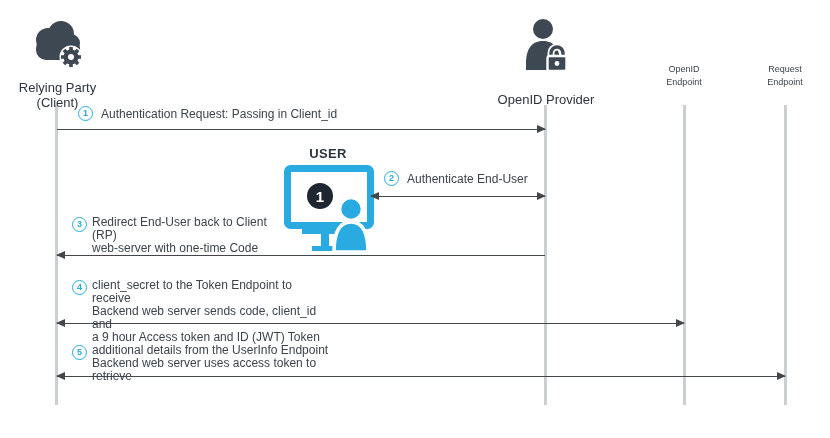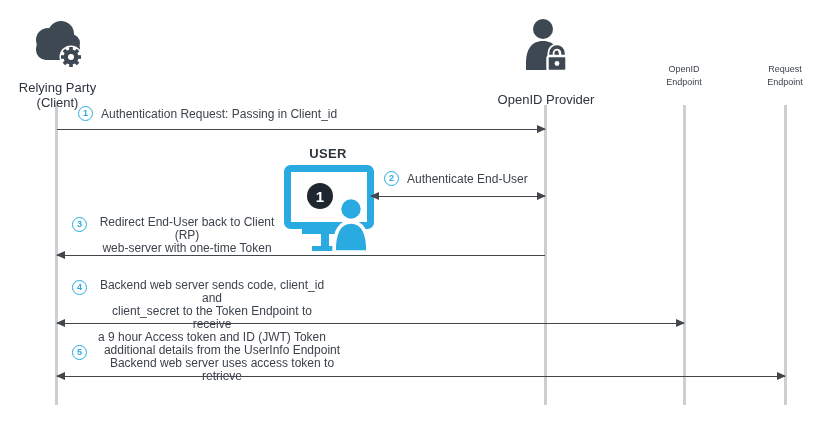--- a/index.html
+++ b/index.html
@@ -12,21 +12,21 @@
   .flow-line{position:absolute;height:0;border-top:1.6px solid #43474b;}
   .ah{position:absolute;width:0;height:0;top:-5px;}
   .ah-right{right:-1px;border-left:9px solid #43474b;border-top:4.5px solid transparent;border-bottom:4.5px solid transparent;}
   .ah-left{left:-1px;border-right:9px solid #43474b;border-top:4.5px solid transparent;border-bottom:4.5px solid transparent;}
   .badge{
     position:absolute;width:15px;height:15px;border:1.5px solid #29abe2;border-radius:50%;
     box-sizing:border-box;color:#29abe2;font-size:9px;font-weight:bold;line-height:12px;
     text-align:center;background:#fff;
   }
   .msg-text{position:absolute;font-size:12px;line-height:13px;color:#3c434b;white-space:nowrap;}
-  .msg-text.center{text-align:center;white-space:normal;}
+  .msg-text.center{text-align:left;white-space:normal;}
   .plabel{position:absolute;font-size:13px;font-weight:normal;color:#2d343c;text-align:center;}
   .elabel{position:absolute;font-size:9px;line-height:13px;color:#3c434b;text-align:center;}
   .user-label{position:absolute;font-size:13px;font-weight:bold;color:#2d343c;text-align:center;letter-spacing:.3px;}
 </style>
 </head>
 <body>
 
 <div id="canvas">
 
   <div class="lifeline" style="left:55px;"></div>
@@ -108,30 +108,30 @@
   <div class="badge" style="left:384px;top:171px;">2</div>
   <div class="msg-text" style="left:407px;top:173px;text-align:right;">Authenticate End-User</div>
   <div class="flow-line" style="left:371px;top:196px;width:174px;">
     <span class="ah ah-left"></span>
     <span class="ah ah-right"></span>
   </div>
 
   <div class="badge" style="left:72px;top:217px;">3</div>
   <div class="msg-text center" style="left:92px;top:216px;width:190px;">
     <div>Redirect End-User back to Client (RP)</div>
-    <div>web-server with one-time Token</div>
+    <div>web-server with one-time Code</div>
   </div>
   <div class="flow-line" style="left:57px;top:255px;width:488px;">
     <span class="ah ah-left"></span>
   </div>
 
   <div class="badge" style="left:72px;top:280px;">4</div>
   <div class="msg-text center" style="left:92px;top:279px;width:240px;">
+    <div>client_secret to the Token Endpoint to receive</div>
     <div>Backend web server sends code, client_id and</div>
-    <div>client_secret to the Token Endpoint to receive</div>
     <div>a 9 hour Access token and ID (JWT) Token</div>
   </div>
   <div class="flow-line" style="left:57px;top:323px;width:627px;">
     <span class="ah ah-left"></span>
     <span class="ah ah-right"></span>
   </div>
 
   <div class="badge" style="left:72px;top:345px;">5</div>
   <div class="msg-text center" style="left:92px;top:344px;width:260px;">
     <div>additional details from the UserInfo Endpoint</div>

